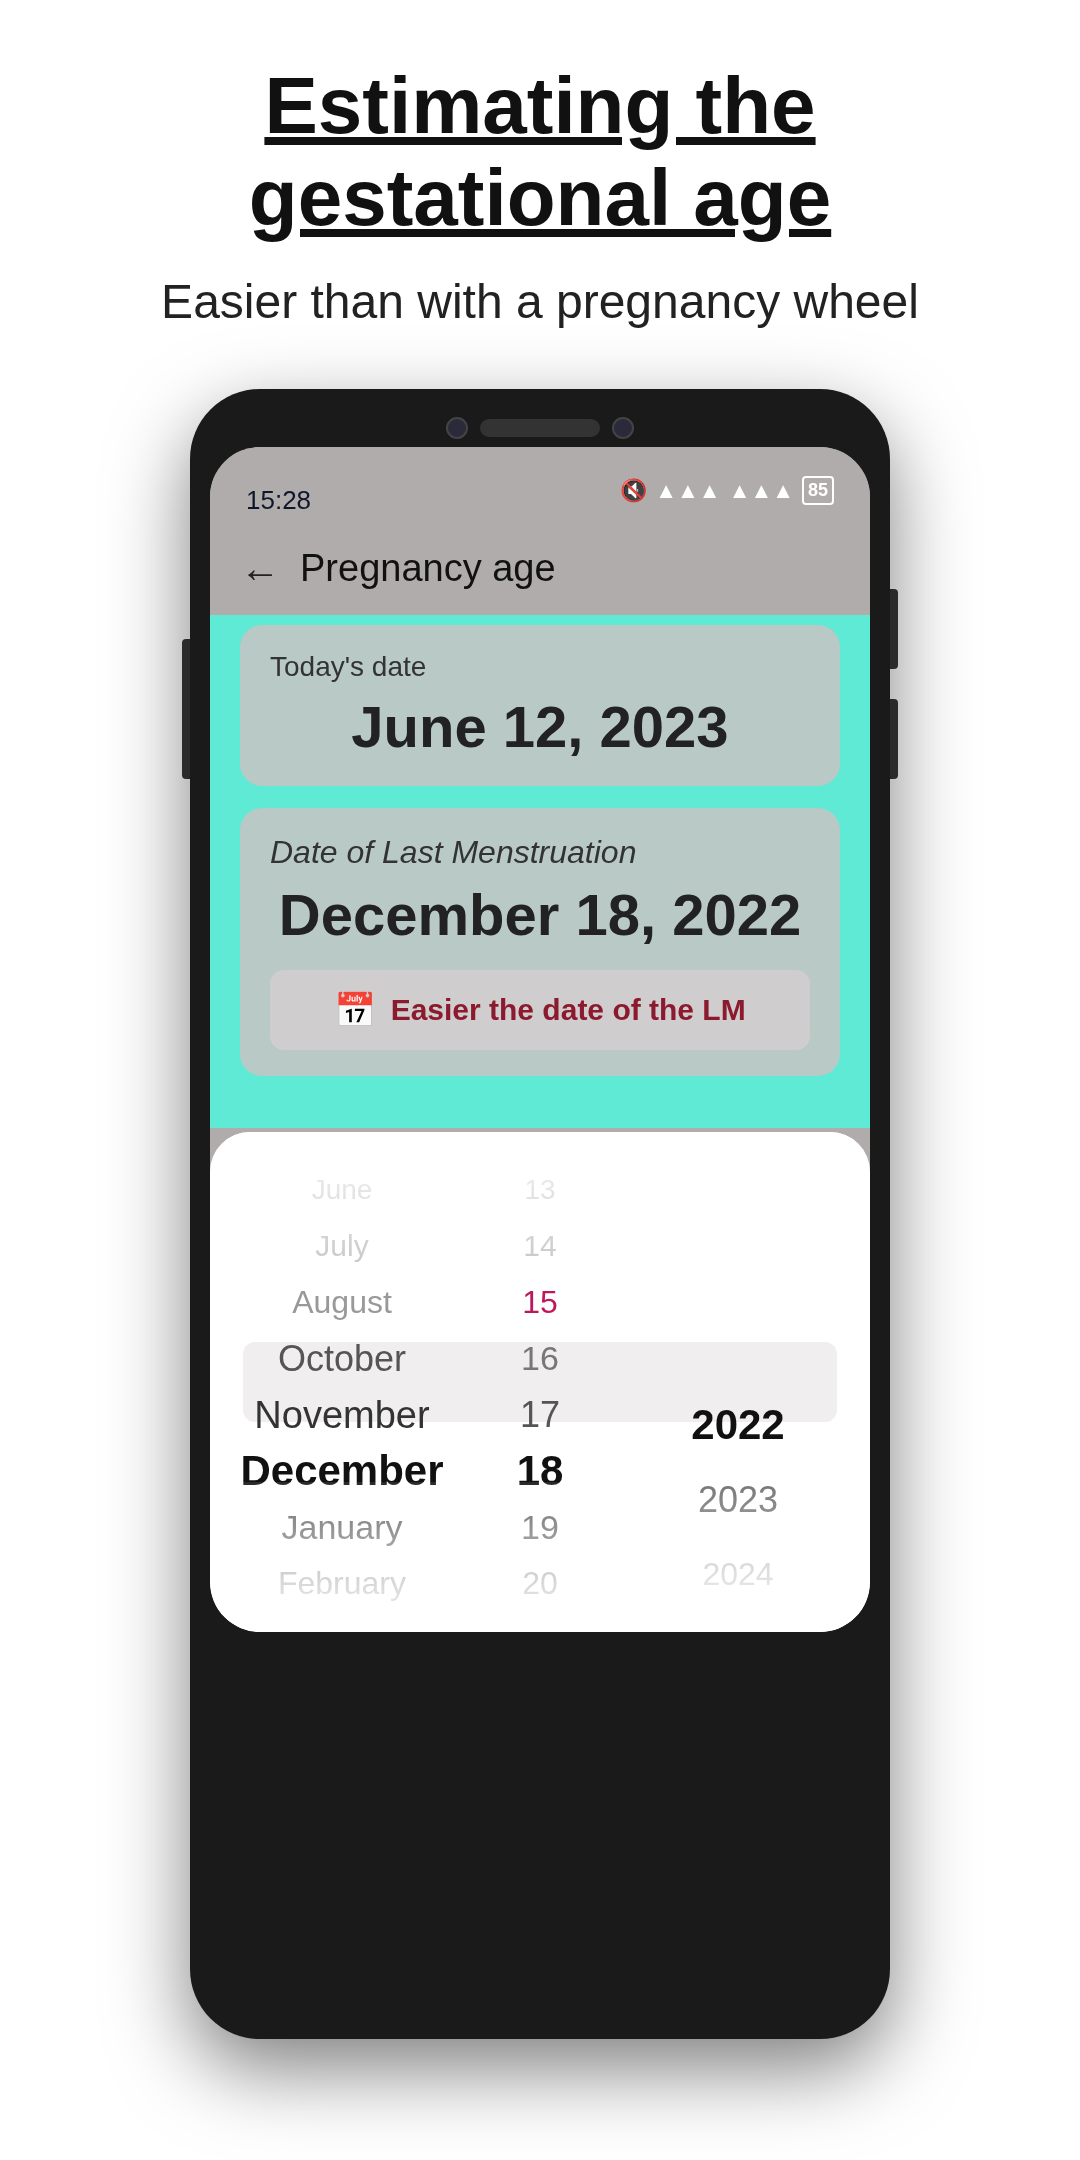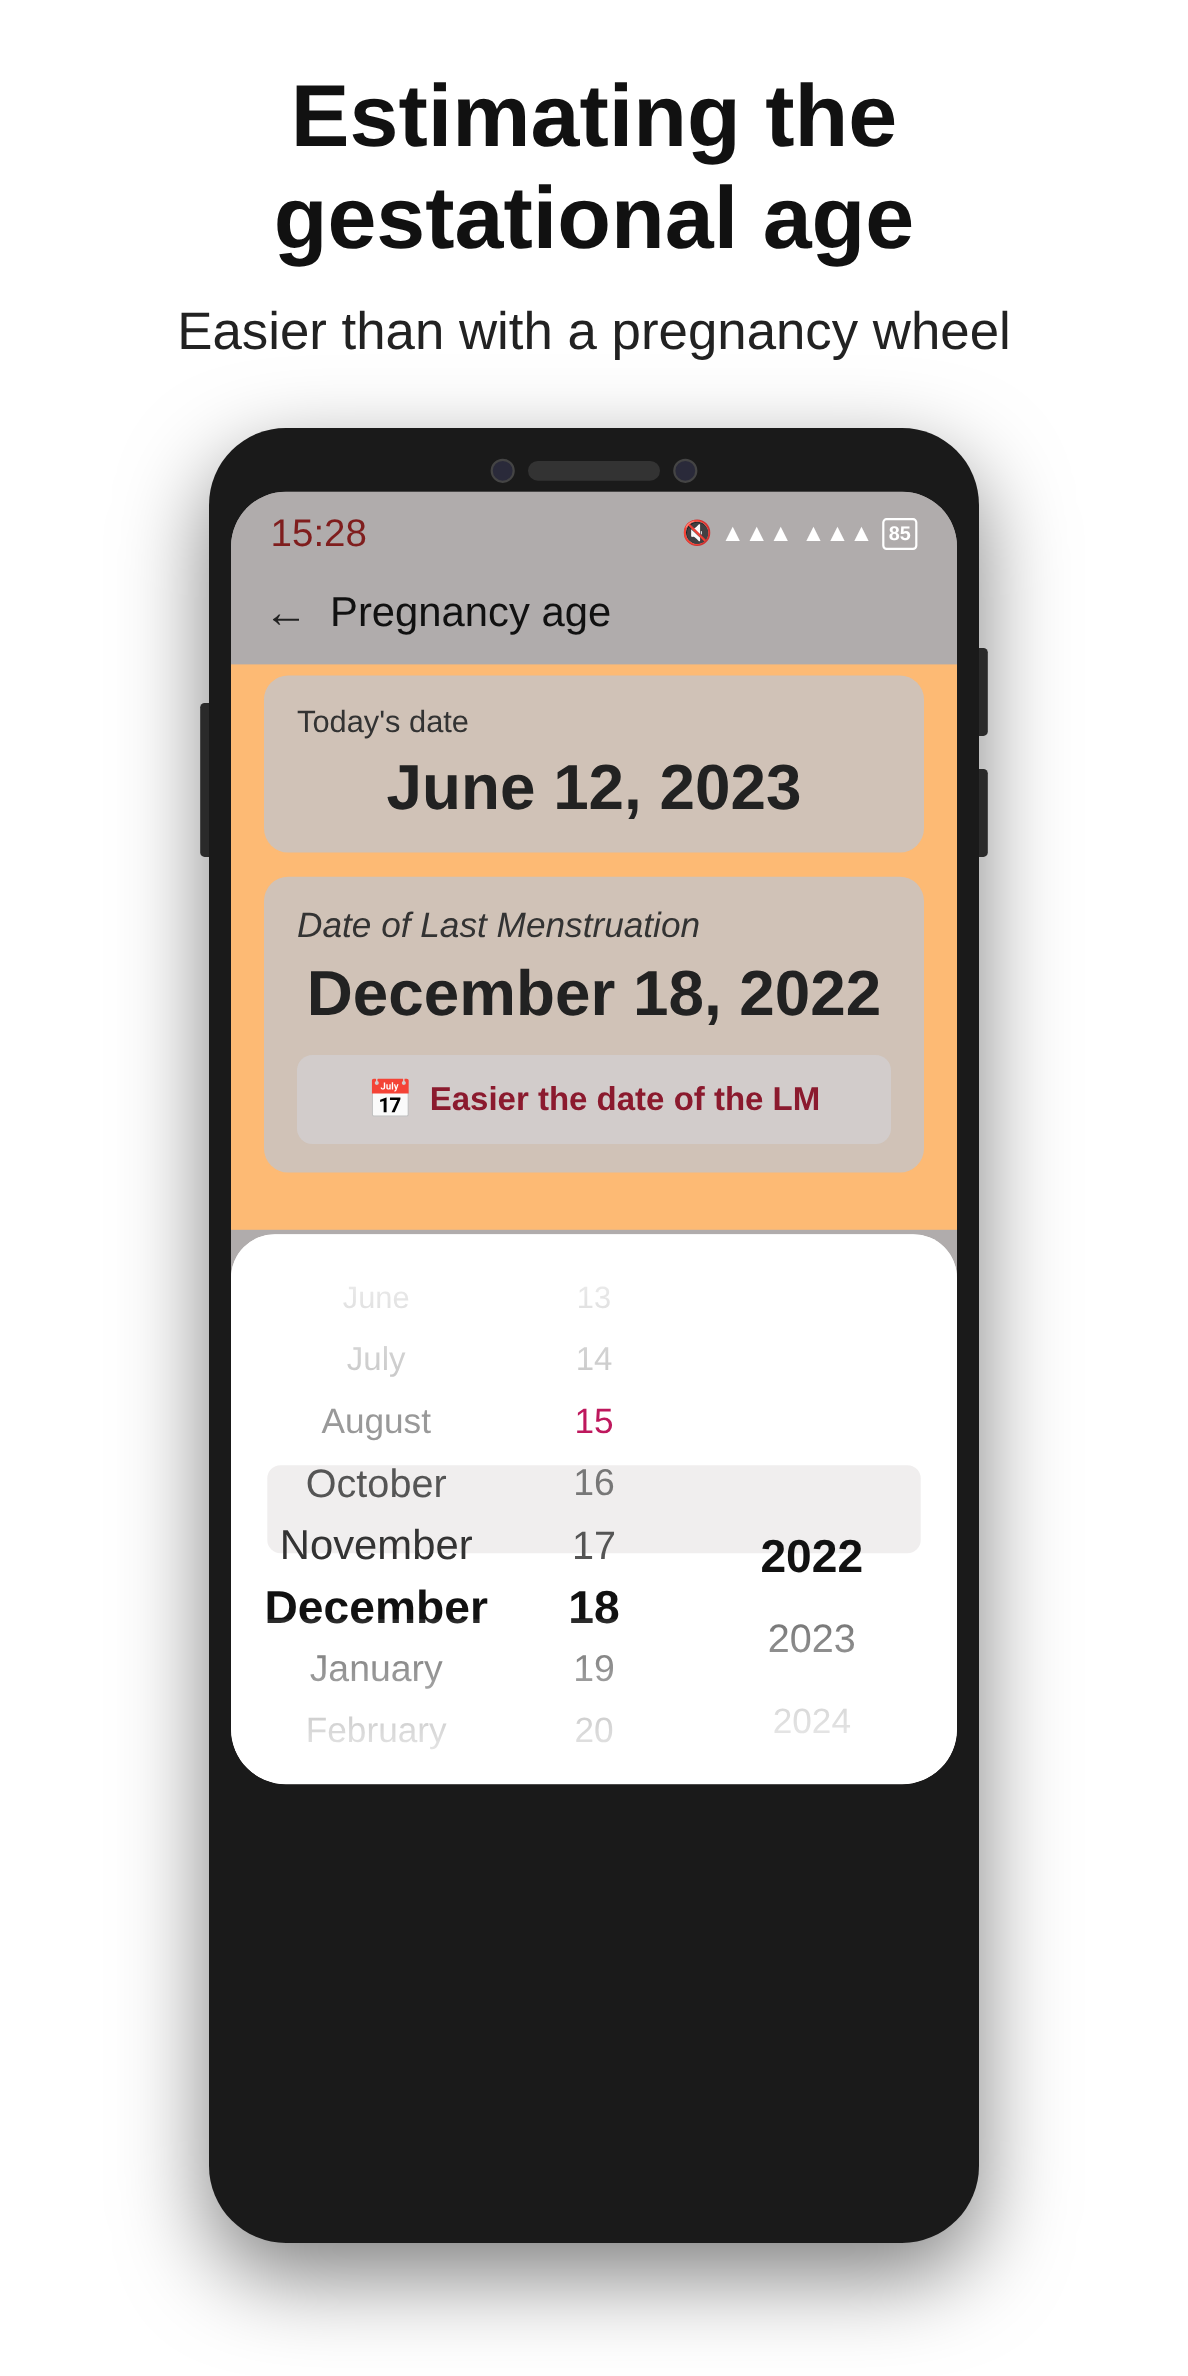--- a/index.html
+++ b/index.html
@@ -17,20 +17,21 @@
       text-align: center;
       padding: 60px 80px 40px;
     }
 
     .page-title {
       font-size: 80px;
       font-weight: 900;
       color: #111;
       line-height: 1.15;
       margin-bottom: 30px;
+      text-decoration: underline;
     }
 
     .page-subtitle {
       font-size: 48px;
       font-weight: 400;
       color: #222;
     }
 
     
     .phone-frame-wrapper {
@@ -83,23 +84,24 @@
     
     .status-bar {
       display: flex;
       justify-content: space-between;
       align-items: center;
       padding: 18px 36px 10px;
       background: #b0acac;
     }
 
     .status-time {
-      font-size: 35px;
-      color: #7f1d1d;
+      font-size: 26px;
+      color: #0f172a;
       font-weight: 500;
+      margin-top: 20px;
     }
 
     .status-icons {
       display: flex;
       align-items: center;
       gap: 8px;
     }
 
     .status-icon-text {
       font-size: 22px;
@@ -135,21 +137,21 @@
     }
 
     .app-bar-title {
       font-size: 38px;
       font-weight: 500;
       color: #111;
     }
 
     
     .app-content {
-      background: #fdba74;
+      background: #5eead4;
       padding: 10px 30px 30px;
     }
 
     
     .date-card {
       background: rgba(200, 195, 195, 0.85);
       border-radius: 22px;
       padding: 26px 30px 26px;
       margin-bottom: 22px;
     }

